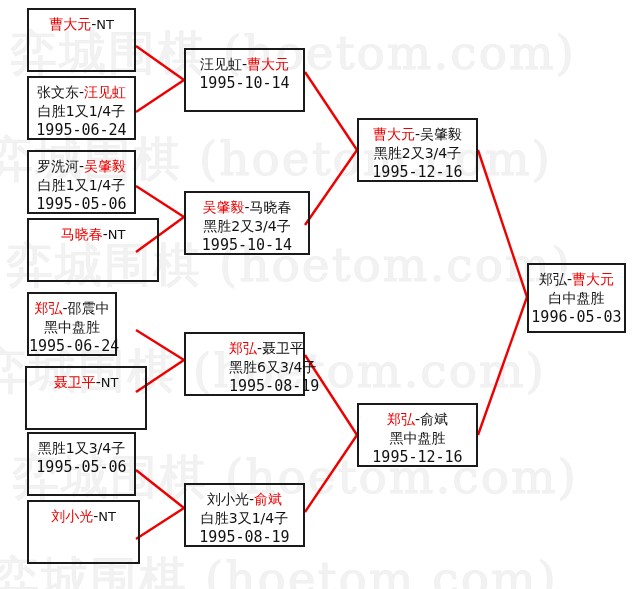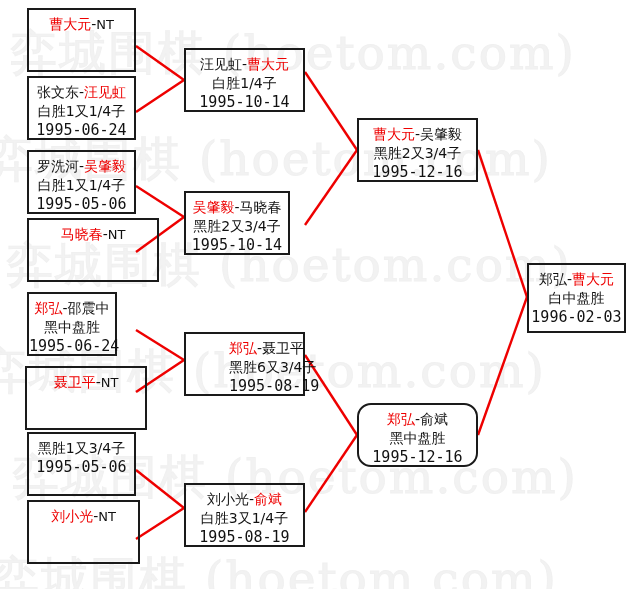--- a/index.html
+++ b/index.html
@@ -180,25 +180,24 @@
   <div class="node-box" style="left:27px; top:500px; width:113px; height:64px;">
     <div class="line-players">
       <span class="p-red">刘小光</span><span class="sep">-</span><span class="nt-tag">NT</span>
     </div>
   </div>
 
   <div class="node-box" style="left:184px; top:48px; width:121px; height:64px;">
     <div class="line-players">
       <span class="p-dark">汪见虹</span><span class="sep">-</span><span class="p-red">曹大元</span>
     </div>
-    <div class="line-result">白胜1/4子</div>
     <div class="line-date">1995-10-14</div>
   </div>
 
-  <div class="node-box" style="left:184px; top:191px; width:106px; height:64px;">
+  <div class="node-box" style="left:184px; top:191px; width:126px; height:64px;">
     <div class="line-players">
       <span class="p-red">吴肇毅</span><span class="sep">-</span><span class="p-dark">马晓春</span>
     </div>
     <div class="line-result">黑胜2又3/4子</div>
     <div class="line-date">1995-10-14</div>
   </div>
 
   <div class="node-box" style="left:184px; top:332px; width:121px; height:64px;padding-left:43px;">
     <div class="line-players">
       <span class="p-red">郑弘</span><span class="sep">-</span><span class="p-dark">聂卫平</span>
@@ -216,29 +215,29 @@
   </div>
 
   <div class="node-box" style="left:357px; top:118px; width:121px; height:64px;">
     <div class="line-players">
       <span class="p-red">曹大元</span><span class="sep">-</span><span class="p-dark">吴肇毅</span>
     </div>
     <div class="line-result">黑胜2又3/4子</div>
     <div class="line-date">1995-12-16</div>
   </div>
 
-  <div class="node-box" style="left:357px; top:403px; width:121px; height:64px;border-radius:14px;">
+  <div class="node-box" style="left:357px; top:403px; width:121px; height:64px;">
     <div class="line-players">
       <span class="p-red">郑弘</span><span class="sep">-</span><span class="p-dark">俞斌</span>
     </div>
     <div class="line-result">黑中盘胜</div>
     <div class="line-date">1995-12-16</div>
   </div>
 
   <div class="node-box" style="left:527px; top:263px; width:99px; height:70px;">
     <div class="line-players">
       <span class="p-dark">郑弘</span><span class="sep">-</span><span class="p-red">曹大元</span>
     </div>
     <div class="line-result">白中盘胜</div>
-    <div class="line-date">1996-02-03</div>
+    <div class="line-date">1996-05-03</div>
   </div>
 
 </div>
 
 </body></html>

